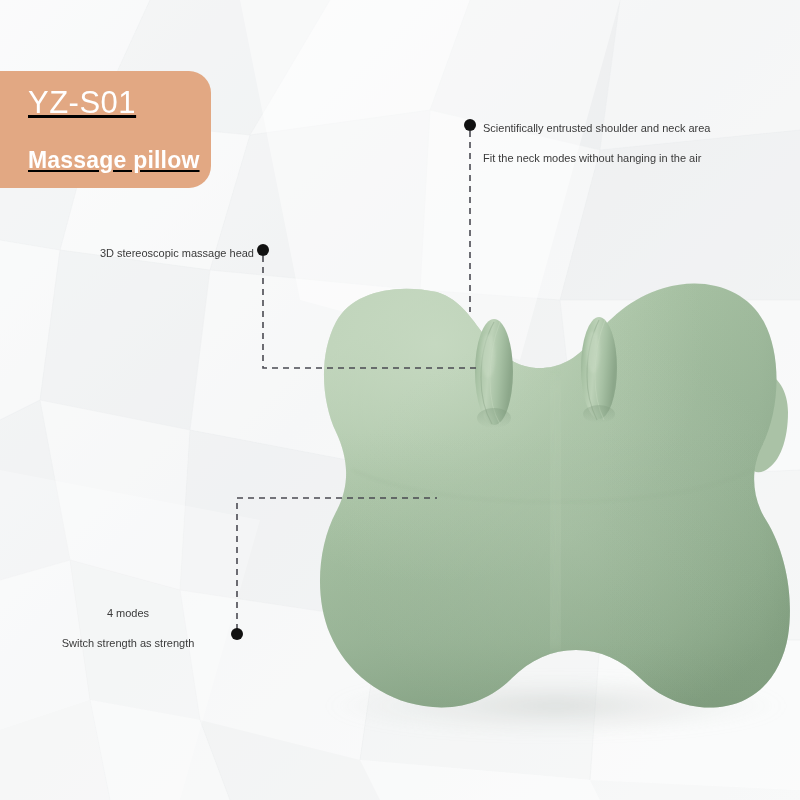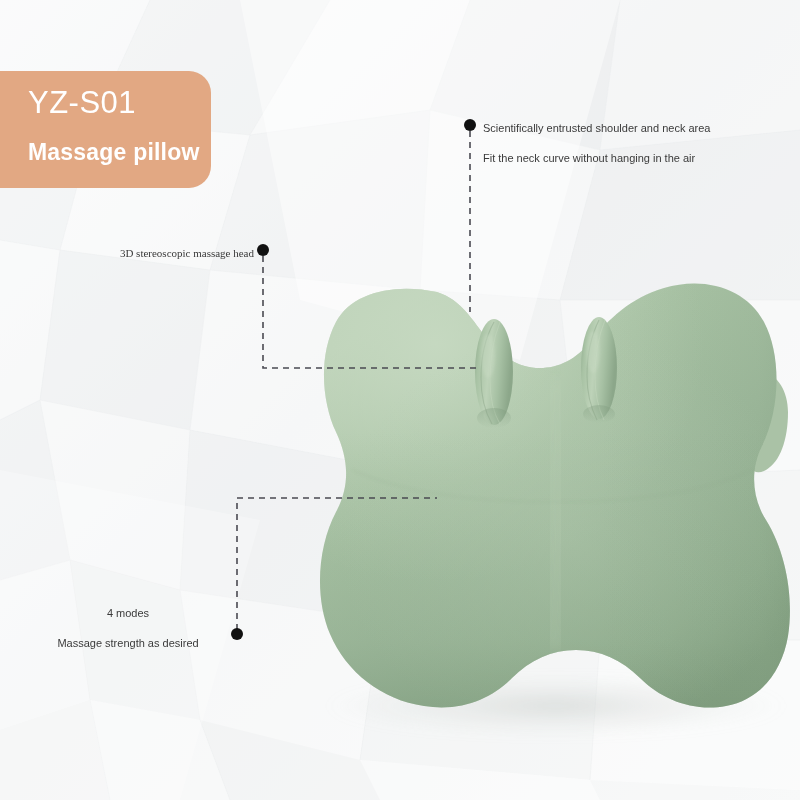--- a/index.html
+++ b/index.html
@@ -40,36 +40,37 @@
   #title-badge {
     position: absolute;
     left: 0;
     top: 71px;
     width: 211px;
     height: 117px;
     background: #e2a883;
     border-radius: 0 22px 22px 0;
     box-sizing: border-box;
     padding: 12px 0 0 28px;
+    text-decoration: underline;
   }
   #badge-model {
     color: #ffffff;
     font-size: 31px;
     font-weight: 400;
     letter-spacing: 0.5px;
     line-height: 40px;
     white-space: nowrap;
   }
   #badge-name {
     color: #ffffff;
     font-size: 23px;
     font-weight: 700;
     letter-spacing: 0.2px;
     line-height: 34px;
-    margin-top: 12px;
+    margin-top: 20px;
     white-space: nowrap;
   }
 
   
   .callout {
     position: absolute;
     color: #3a3a3a;
     font-size: 11px;
     line-height: 30px;
     white-space: nowrap;
@@ -79,21 +80,20 @@
   #callout-shoulder {
     left: 483px;
     top: 113px;
     text-align: left;
   }
   #callout-head {
     left: 48px;
     top: 238px;
     width: 206px;
     text-align: right;
-    font-family: Liberation Serif, serif;
   }
   #callout-modes {
     left: 28px;
     top: 598px;
     width: 200px;
     text-align: center;
   }
 
   
   #leaders {
@@ -314,25 +314,25 @@
     </g>
   </svg>
 
   <div id="title-badge">
     <div id="badge-model">YZ-S01</div>
     <div id="badge-name">Massage pillow</div>
   </div>
 
   <div id="callout-shoulder" class="callout">
     <span class="line1">Scientifically entrusted shoulder and neck area</span>
-    <span class="line2">Fit the neck curve without hanging in the air</span>
+    <span class="line2">Fit the neck modes without hanging in the air</span>
   </div>
 
   <div id="callout-head" class="callout">
     <span class="line1">3D stereoscopic massage head</span>
   </div>
 
   <div id="callout-modes" class="callout">
     <span class="line1">4 modes</span>
-    <span class="line2">Massage strength as desired</span>
+    <span class="line2">Switch strength as strength</span>
   </div>
 
 </div>
 
 </body></html>

